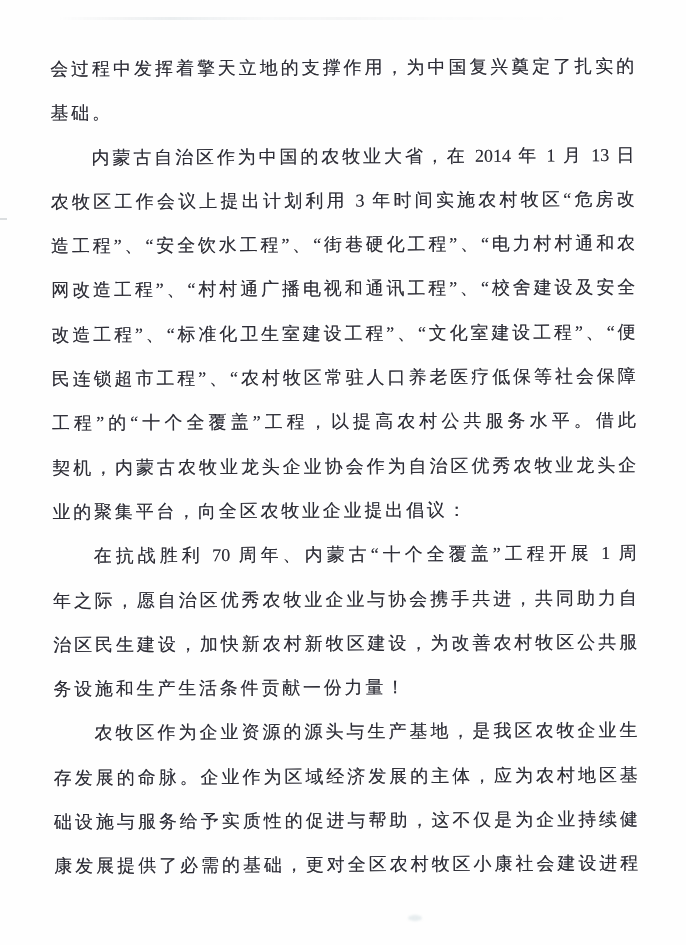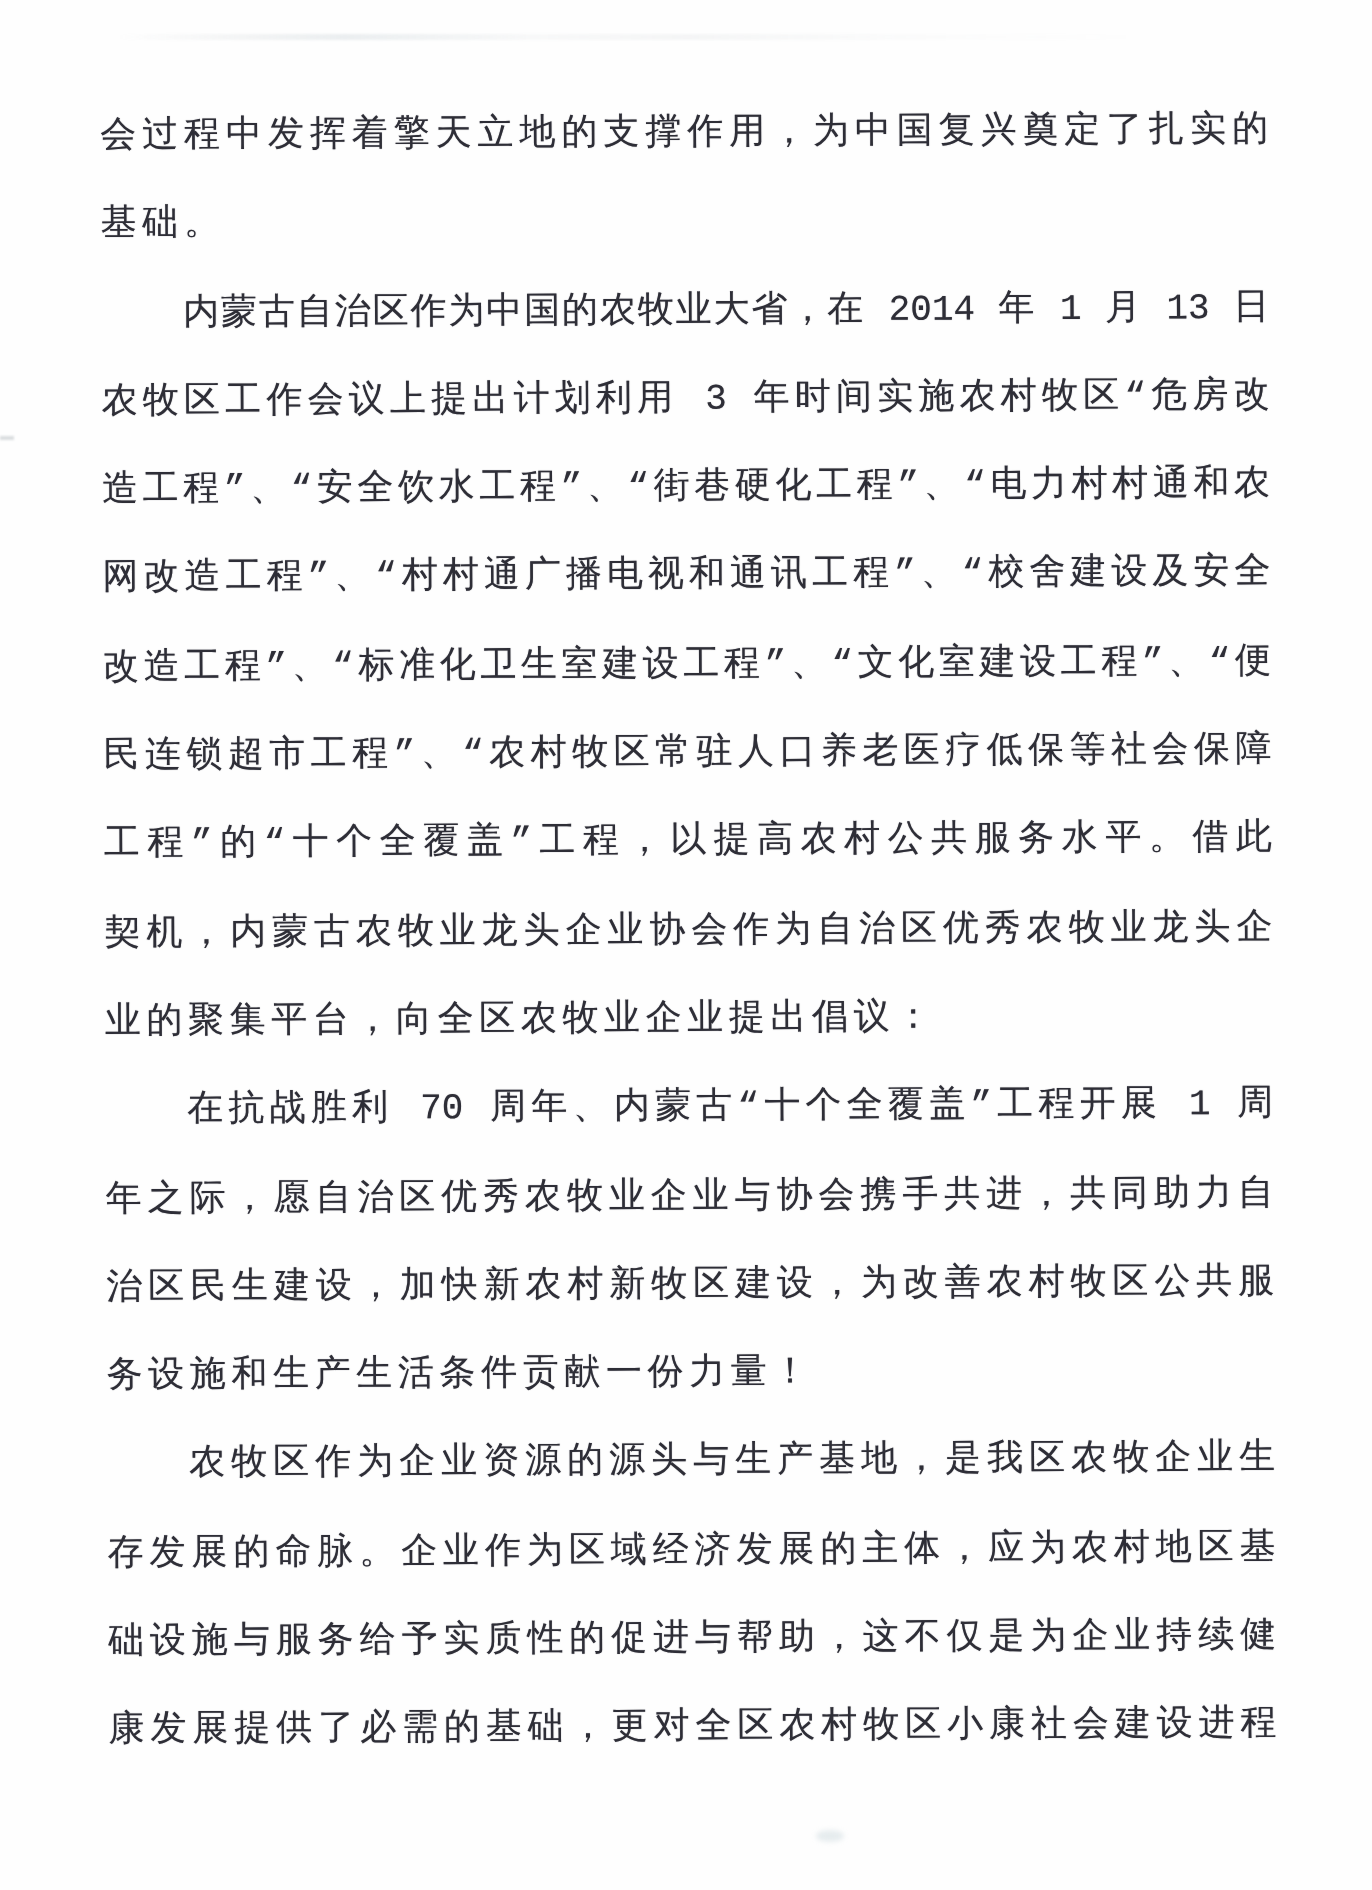--- a/index.html
+++ b/index.html
@@ -10,21 +10,21 @@
     width: 686px;
     height: 945px;
     overflow: hidden;
     background: var(--page-bg, #fefefe);
   }
   .page {
     position: relative;
     width: 686px;
     height: 945px;
     background: var(--page-bg, #fefefe);
-    font-family: Liberation Mono, monospace;
+    font-family: Liberation Serif, serif;
   }
   .text-block {
     position: absolute;
     left: 50px;
     top: 47px;
     width: 584px;
     transform: rotate(-0.3deg);
     transform-origin: left top;
     color: var(--page-fg, #2e2e37);
     text-shadow: 0 0 0.5px rgba(46,46,55,0.55);

